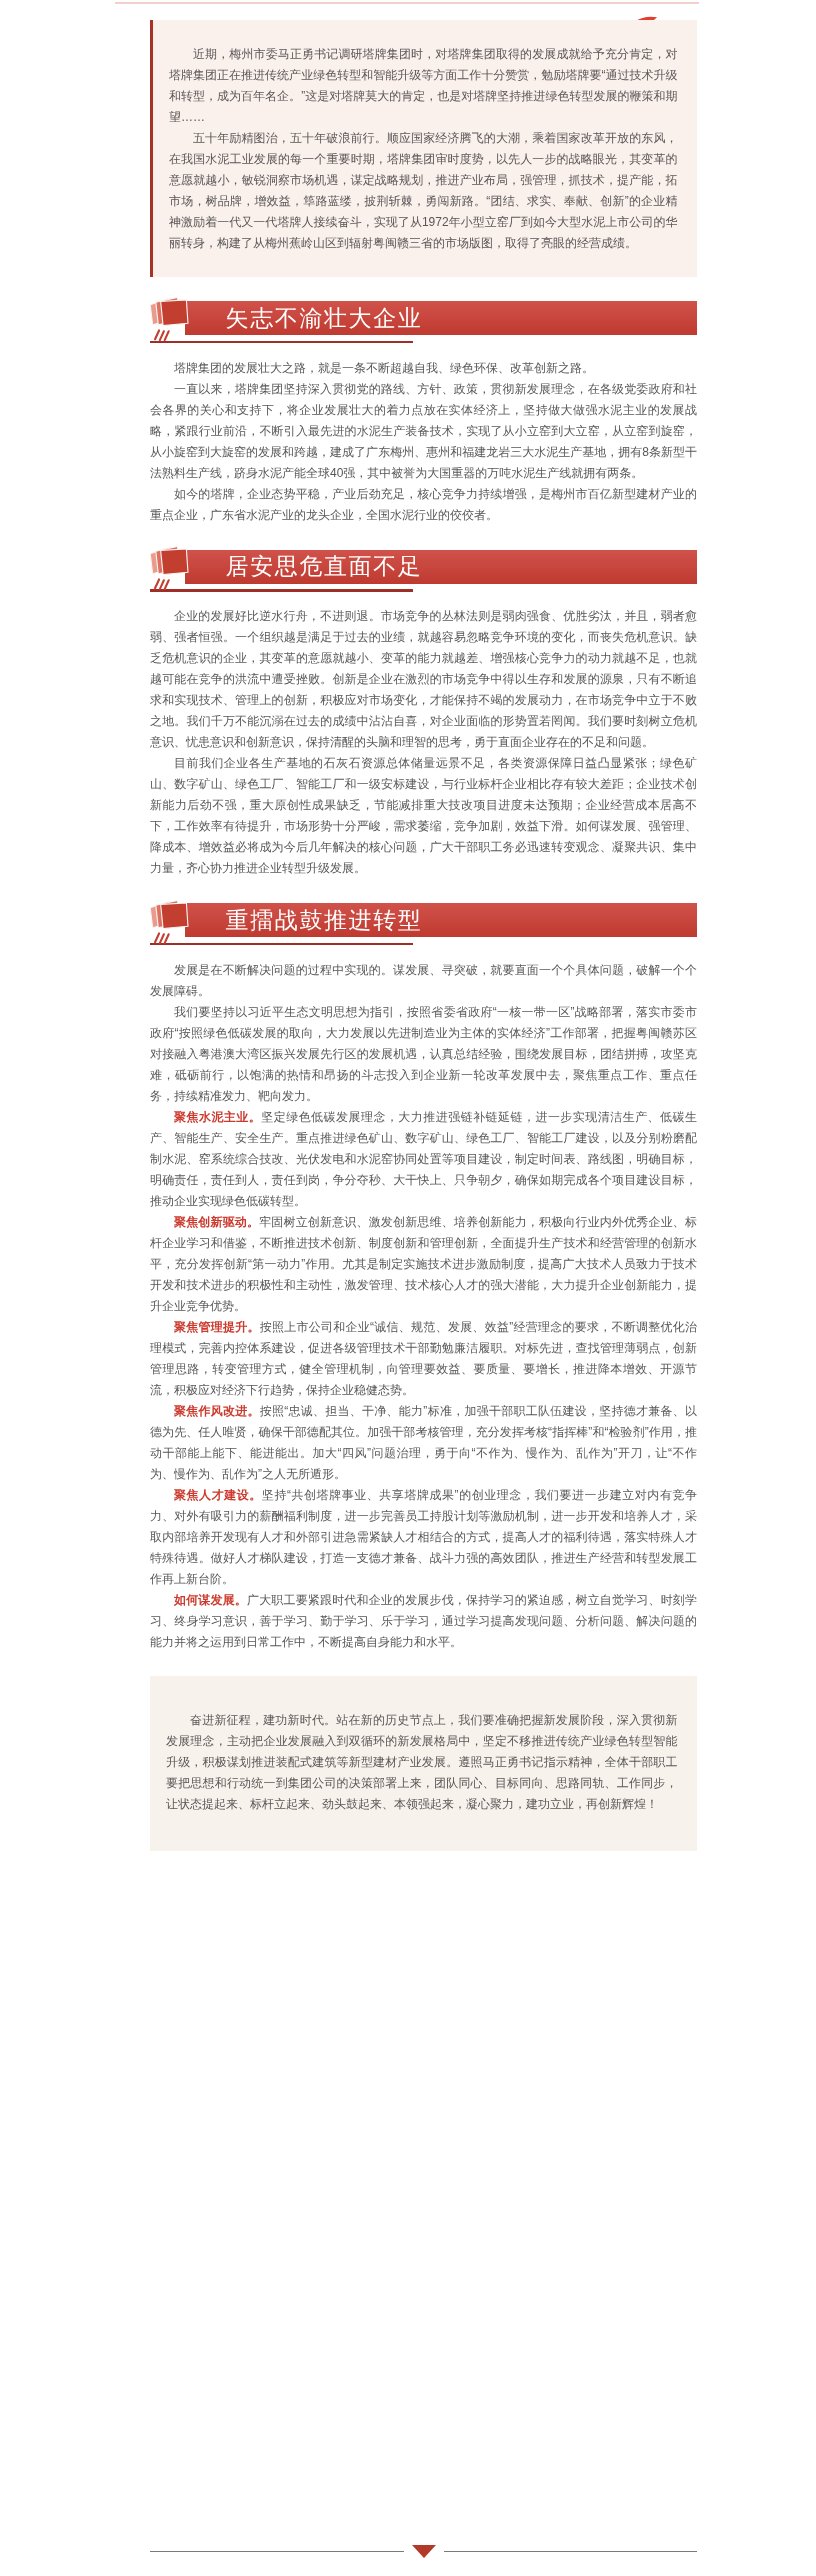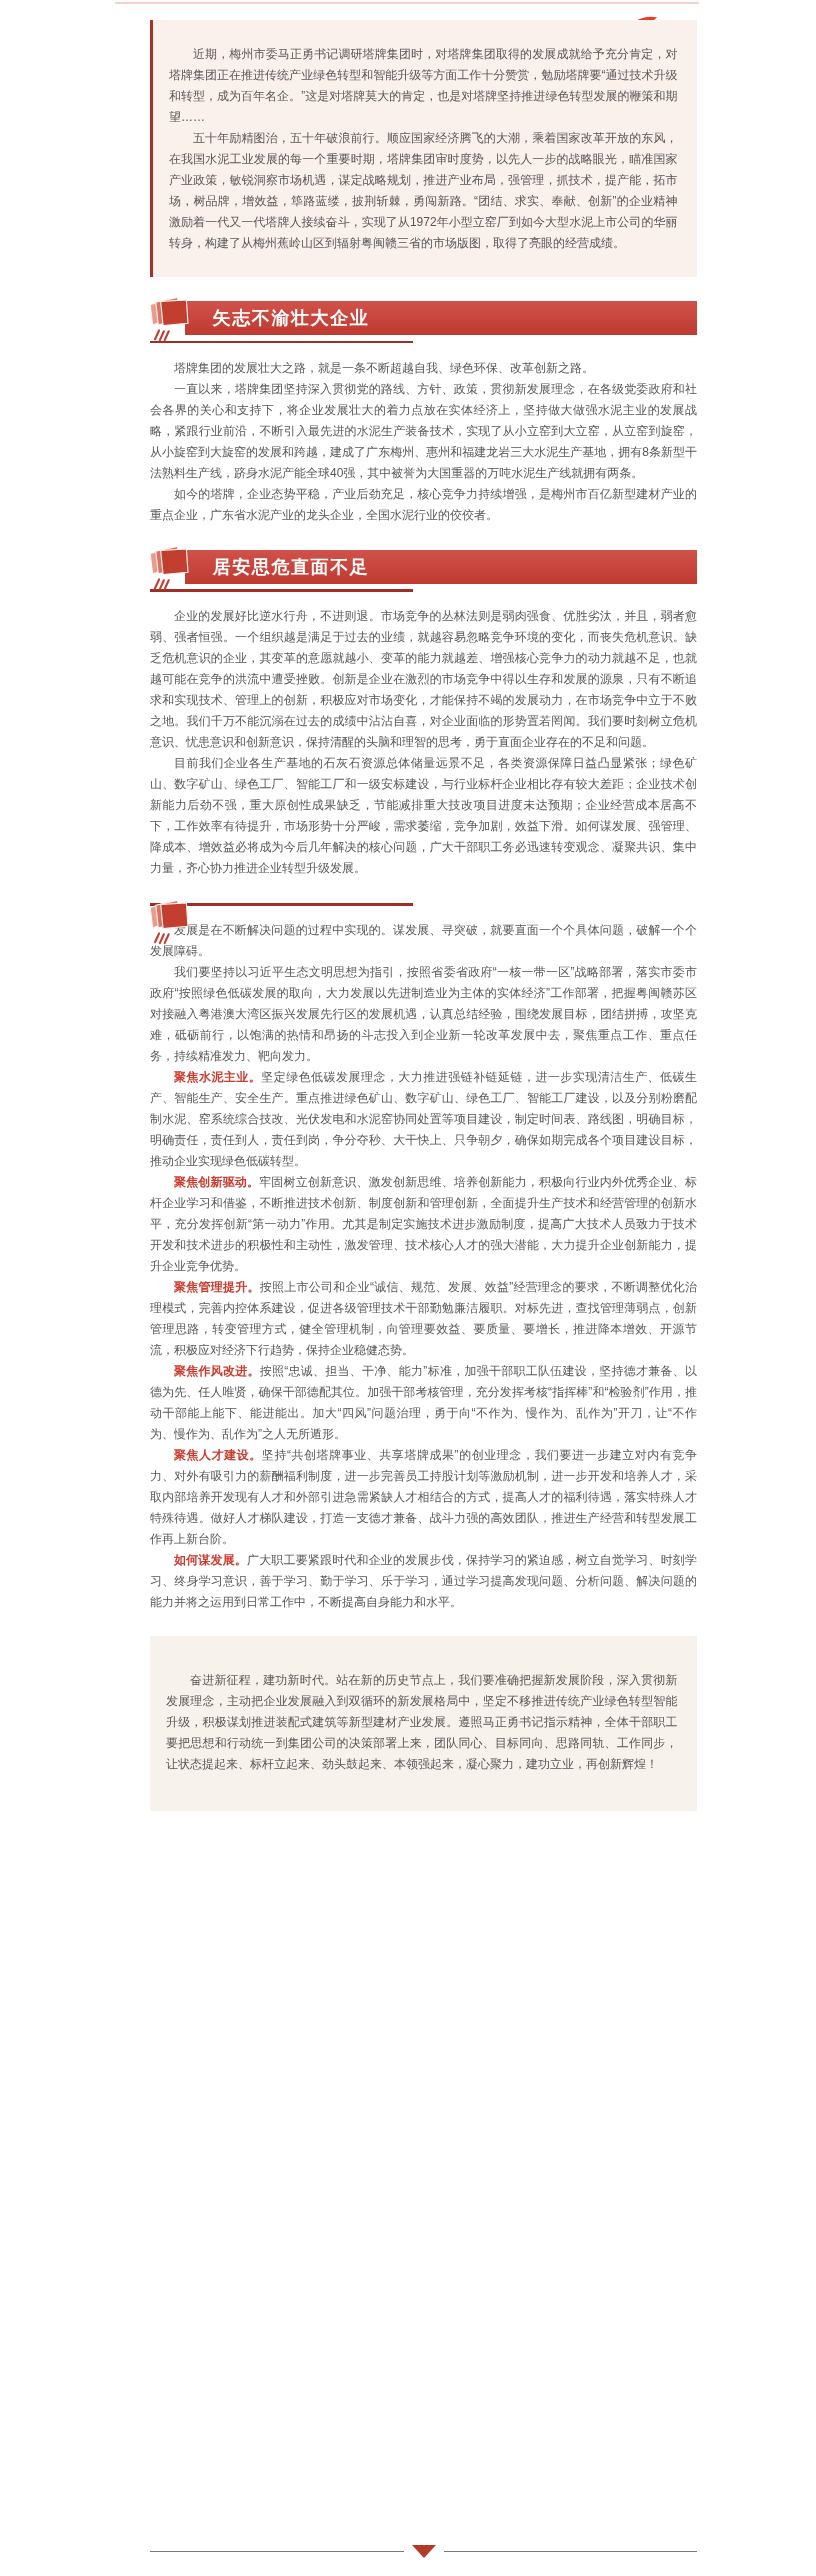--- a/index.html
+++ b/index.html
@@ -15,21 +15,21 @@
   .para{margin:0;color:#595656;font-size:12px;line-height:21px;text-align:justify;
         text-indent:2em;word-break:break-all;}
 
   .intro-card{background:#faf0ec;border-left:3.2px solid #a93226;
               padding:24px 19.5px 23px 16px;box-sizing:border-box;}
 
   .section{margin-top:24px;}
   .section-header{position:relative;margin-left:35px;}
   .banner{height:34px;background:linear-gradient(#d0524a,#bf3a30);
           display:flex;align-items:center;padding-left:27.6px;}
-  .banner h2{margin:0;color:#ffffff;font-size:18px;font-weight:bold;letter-spacing:1.6px;}
+  .banner h2{margin:13px;color:#ffffff;font-size:23px;font-weight:normal;letter-spacing:1.6px;}
   .flags-icon{position:absolute;left:-38px;top:-5.7px;width:45px;height:50px;}
   .title-underline{width:263px;height:2.4px;background:#9e2f26;margin:5.7px 0 0 -35px;}
   .section-body{margin-top:14.6px;}
 
   .lead{color:#cb3a2d;font-weight:bold;}
 
   .outro-card{background:#f7f2ec;margin-top:23px;padding:34px 19.5px 36px 16px;box-sizing:border-box;}
 
   .footer-divider{position:absolute;top:2545px;left:150px;width:547px;
                   display:flex;align-items:center;}
@@ -53,21 +53,21 @@
       <use href="#bird" transform="translate(28,6) scale(1.12)"></use>
       <use href="#bird" transform="translate(104,44) scale(0.52) rotate(20)"></use>
       <use href="#bird" transform="translate(86,112) scale(0.72) rotate(-138)"></use>
     </g>
   </svg>
 
   <div class="content">
 
     <div class="intro-card">
       <p class="para">近期，梅州市委马正勇书记调研塔牌集团时，对塔牌集团取得的发展成就给予充分肯定，对塔牌集团正在推进传统产业绿色转型和智能升级等方面工作十分赞赏，勉励塔牌要“通过技术升级和转型，成为百年名企。”这是对塔牌莫大的肯定，也是对塔牌坚持推进绿色转型发展的鞭策和期望……</p>
-      <p class="para">五十年励精图治，五十年破浪前行。顺应国家经济腾飞的大潮，乘着国家改革开放的东风，在我国水泥工业发展的每一个重要时期，塔牌集团审时度势，以先人一步的战略眼光，瞄准国家产业政策，敏锐洞察市场机遇，谋定战略规划，推进产业布局，强管理，抓技术，提产能，拓市场，树品牌，增效益，筚路蓝缕，披荆斩棘，勇闯新路。“团结、求实、奉献、创新”的企业精神激励着一代又一代塔牌人接续奋斗，实现了从1972年小型立窑厂到如今大型水泥上市公司的华丽转身，构建了从梅州蕉岭山区到辐射粤闽赣三省的市场版图，取得了亮眼的经营成绩。</p>
+      <p class="para">五十年励精图治，五十年破浪前行。顺应国家经济腾飞的大潮，乘着国家改革开放的东风，在我国水泥工业发展的每一个重要时期，塔牌集团审时度势，以先人一步的战略眼光，其变革的意愿就越小，敏锐洞察市场机遇，谋定战略规划，推进产业布局，强管理，抓技术，提产能，拓市场，树品牌，增效益，筚路蓝缕，披荆斩棘，勇闯新路。“团结、求实、奉献、创新”的企业精神激励着一代又一代塔牌人接续奋斗，实现了从1972年小型立窑厂到如今大型水泥上市公司的华丽转身，构建了从梅州蕉岭山区到辐射粤闽赣三省的市场版图，取得了亮眼的经营成绩。</p>
     </div>
 
     <section class="section">
       <div class="section-header">
         <svg class="flags-icon" viewBox="0 0 56 62">
           <g stroke="#faf4f2" stroke-width="1.4">
             <polygon points="4,12 28,4 31,30 7,37" fill="#e99c8d"></polygon>
             <polygon points="11,9 38,3 41,31 14,37" fill="#dd7060"></polygon>
             <polygon points="17,8 49,6 51,35 20,38" fill="#c23f30"></polygon>
           </g>
@@ -121,20 +121,23 @@
             <polygon points="4,12 28,4 31,30 7,37" fill="#e99c8d"></polygon>
             <polygon points="11,9 38,3 41,31 14,37" fill="#dd7060"></polygon>
             <polygon points="17,8 49,6 51,35 20,38" fill="#c23f30"></polygon>
           </g>
           <g stroke="#c23f30" stroke-width="2.6" stroke-linecap="round">
             <line x1="15" y1="44" x2="10" y2="55"></line>
             <line x1="21" y1="45" x2="16" y2="56"></line>
             <line x1="27" y1="45" x2="22" y2="56"></line>
           </g>
         </svg>
+        <div class="banner">
+          <h2>重擂战鼓推进转型</h2>
+        </div>
         <div class="title-underline"></div>
       </div>
       <div class="section-body">
         <p class="para">发展是在不断解决问题的过程中实现的。谋发展、寻突破，就要直面一个个具体问题，破解一个个发展障碍。</p>
         <p class="para">我们要坚持以习近平生态文明思想为指引，按照省委省政府“一核一带一区”战略部署，落实市委市政府“按照绿色低碳发展的取向，大力发展以先进制造业为主体的实体经济”工作部署，把握粤闽赣苏区对接融入粤港澳大湾区振兴发展先行区的发展机遇，认真总结经验，围绕发展目标，团结拼搏，攻坚克难，砥砺前行，以饱满的热情和昂扬的斗志投入到企业新一轮改革发展中去，聚焦重点工作、重点任务，持续精准发力、靶向发力。</p>
 
         <p class="para"><span class="lead">聚焦水泥主业。</span><span>坚定绿色低碳发展理念，大力推进强链补链延链，进一步实现清洁生产、低碳生产、智能生产、安全生产。重点推进绿色矿山、数字矿山、绿色工厂、智能工厂建设，以及分别粉磨配制水泥、窑系统综合技改、光伏发电和水泥窑协同处置等项目建设，制定时间表、路线图，明确目标，明确责任，责任到人，责任到岗，争分夺秒、大干快上、只争朝夕，确保如期完成各个项目建设目标，推动企业实现绿色低碳转型。</span></p>
         <p class="para"><span class="lead">聚焦创新驱动。</span><span>牢固树立创新意识、激发创新思维、培养创新能力，积极向行业内外优秀企业、标杆企业学习和借鉴，不断推进技术创新、制度创新和管理创新，全面提升生产技术和经营管理的创新水平，充分发挥创新“第一动力”作用。尤其是制定实施技术进步激励制度，提高广大技术人员致力于技术开发和技术进步的积极性和主动性，激发管理、技术核心人才的强大潜能，大力提升企业创新能力，提升企业竞争优势。</span></p>
         <p class="para"><span class="lead">聚焦管理提升。</span><span>按照上市公司和企业“诚信、规范、发展、效益”经营理念的要求，不断调整优化治理模式，完善内控体系建设，促进各级管理技术干部勤勉廉洁履职。对标先进，查找管理薄弱点，创新管理思路，转变管理方式，健全管理机制，向管理要效益、要质量、要增长，推进降本增效、开源节流，积极应对经济下行趋势，保持企业稳健态势。</span></p>
         <p class="para"><span class="lead">聚焦作风改进。</span><span>按照“忠诚、担当、干净、能力”标准，加强干部职工队伍建设，坚持德才兼备、以德为先、任人唯贤，确保干部德配其位。加强干部考核管理，充分发挥考核“指挥棒”和“检验剂”作用，推动干部能上能下、能进能出。加大“四风”问题治理，勇于向“不作为、慢作为、乱作为”开刀，让“不作为、慢作为、乱作为”之人无所遁形。</span></p>

